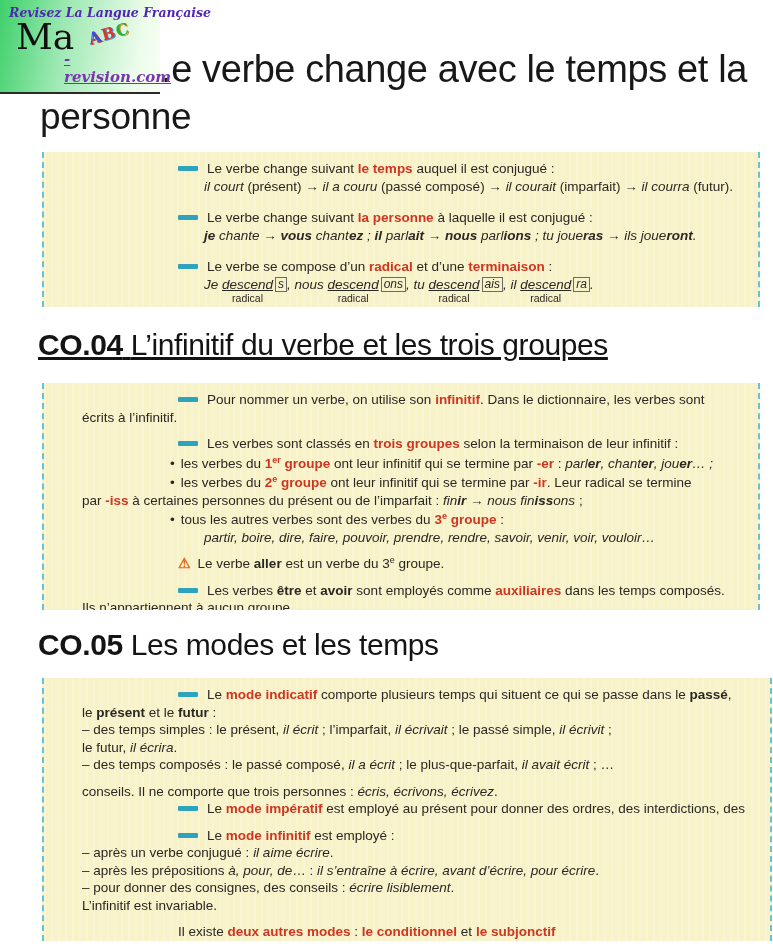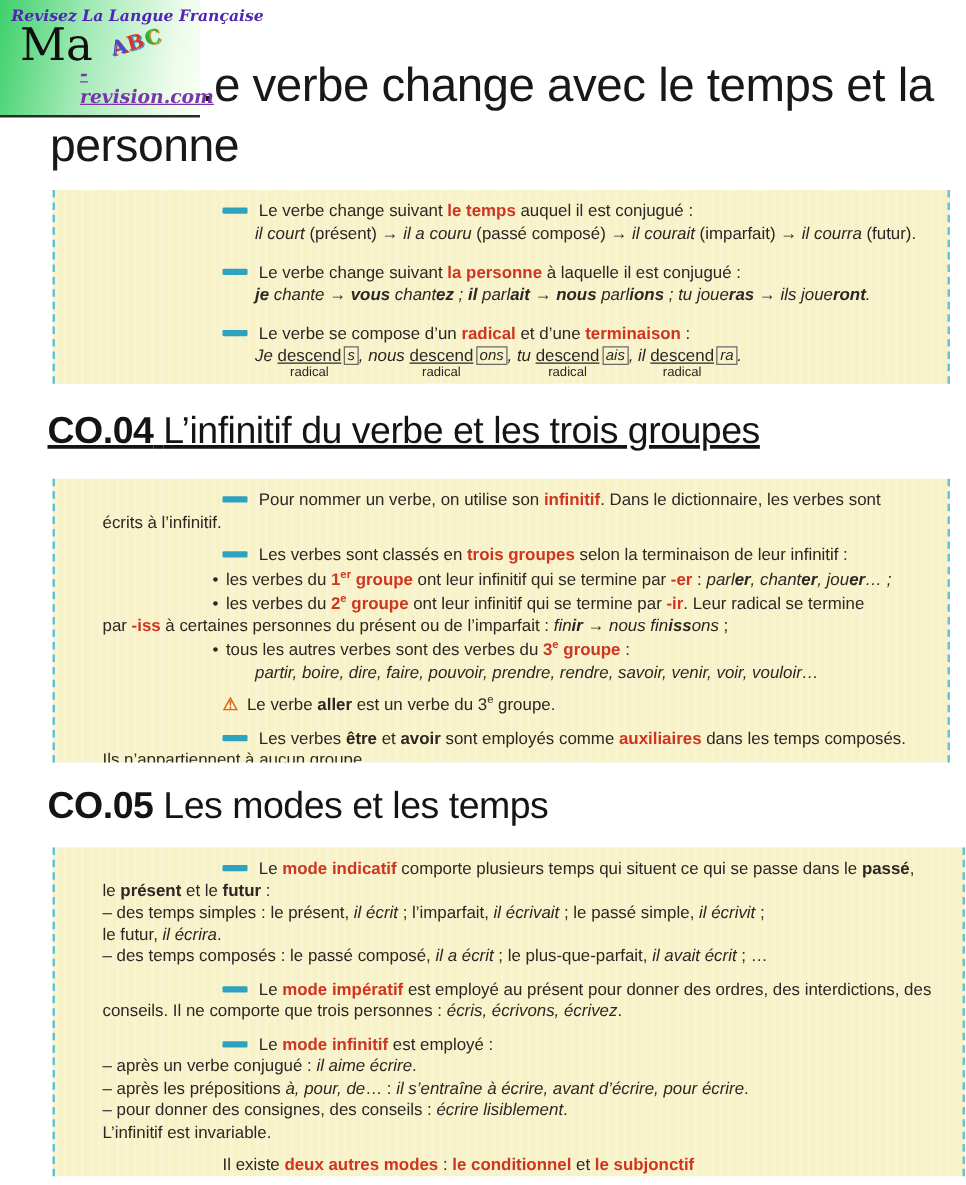--- a/index.html
+++ b/index.html
@@ -59,21 +59,21 @@
 
   .s-b{font-weight:bold;}
   .s-i{font-style:italic;}
   .s-bi{font-weight:bold;font-style:italic;}
   .s-r{color:#cf3520;font-weight:bold;}
   sup{font-size:9px;line-height:0;}
 
   
   .ru{display:inline-block;vertical-align:top;}
   .ru-col{display:inline-block;text-align:center;vertical-align:top;}
-  .ru-word{text-decoration:underline;line-height:17.5px;}
+  .ru-word{font-style:italic;text-decoration:underline;line-height:17.5px;}
   .ru-label{display:block;font-size:10.5px;line-height:11px;color:#2b2723;}
   .ru-end{display:inline-block;vertical-align:top;font-style:italic;border:1px solid #6a6a6a;
         padding:0 2px;margin-left:2px;margin-top:1px;font-size:12px;line-height:13px;}
 </style>
 </head>
 <body>
 
 <div class="page">
 
   <div class="logo">
@@ -135,22 +135,22 @@
 
   <div class="box" id="box3">
       <div class="para">
         <div class="line ind-b"><span class="blt-dash"></span><span class="">Le </span><span class="s-r">mode indicatif</span><span class=""> comporte plusieurs temps qui situent ce qui se passe dans le </span><span class="s-b">passé</span><span class="">,</span></div>
         <div class="line ind-l"><span class="">le </span><span class="s-b">présent</span><span class=""> et le </span><span class="s-b">futur</span><span class=""> :</span></div>
         <div class="line ind-l"><span class="">– des temps simples : le présent, </span><span class="s-i">il écrit</span><span class=""> ; l’imparfait, </span><span class="s-i">il écrivait</span><span class=""> ; le passé simple, </span><span class="s-i">il écrivit</span><span class=""> ;</span></div>
         <div class="line ind-l"><span class="">le futur, </span><span class="s-i">il écrira</span><span class="">.</span></div>
         <div class="line ind-l"><span class="">– des temps composés : le passé composé, </span><span class="s-i">il a écrit</span><span class=""> ; le plus-que-parfait, </span><span class="s-i">il avait écrit</span><span class=""> ; …</span></div>
       </div>
       <div class="para">
+        <div class="line ind-l"><span class="">conseils. Il ne comporte que trois personnes : </span><span class="s-i">écris, écrivons, écrivez</span><span class="">.</span></div>
         <div class="line ind-b"><span class="blt-dash"></span><span class="">Le </span><span class="s-r">mode impératif</span><span class=""> est employé au présent pour donner des ordres, des interdictions, des</span></div>
-        <div class="line ind-l"><span class="">conseils. Il ne comporte que trois personnes : </span><span class="s-i">écris, écrivons, écrivez</span><span class="">.</span></div>
       </div>
       <div class="para">
         <div class="line ind-b"><span class="blt-dash"></span><span class="">Le </span><span class="s-r">mode infinitif</span><span class=""> est employé :</span></div>
         <div class="line ind-l"><span class="">– après un verbe conjugué : </span><span class="s-i">il aime écrire</span><span class="">.</span></div>
         <div class="line ind-l"><span class="">– après les prépositions </span><span class="s-i">à, pour, de</span><span class="">… : </span><span class="s-i">il s’entraîne à écrire, avant d’écrire, pour écrire</span><span class="">.</span></div>
         <div class="line ind-l"><span class="">– pour donner des consignes, des conseils : </span><span class="s-i">écrire lisiblement</span><span class="">.</span></div>
         <div class="line ind-l"><span class="">L’infinitif est invariable.</span></div>
       </div>
       <div class="para">
         <div class="line ind-b"><span class="">Il existe </span><span class="s-r">deux autres modes</span><span class=""> : </span><span class="s-r">le conditionnel</span><span class=""> et </span><span class="s-r">le subjonctif</span></div>

